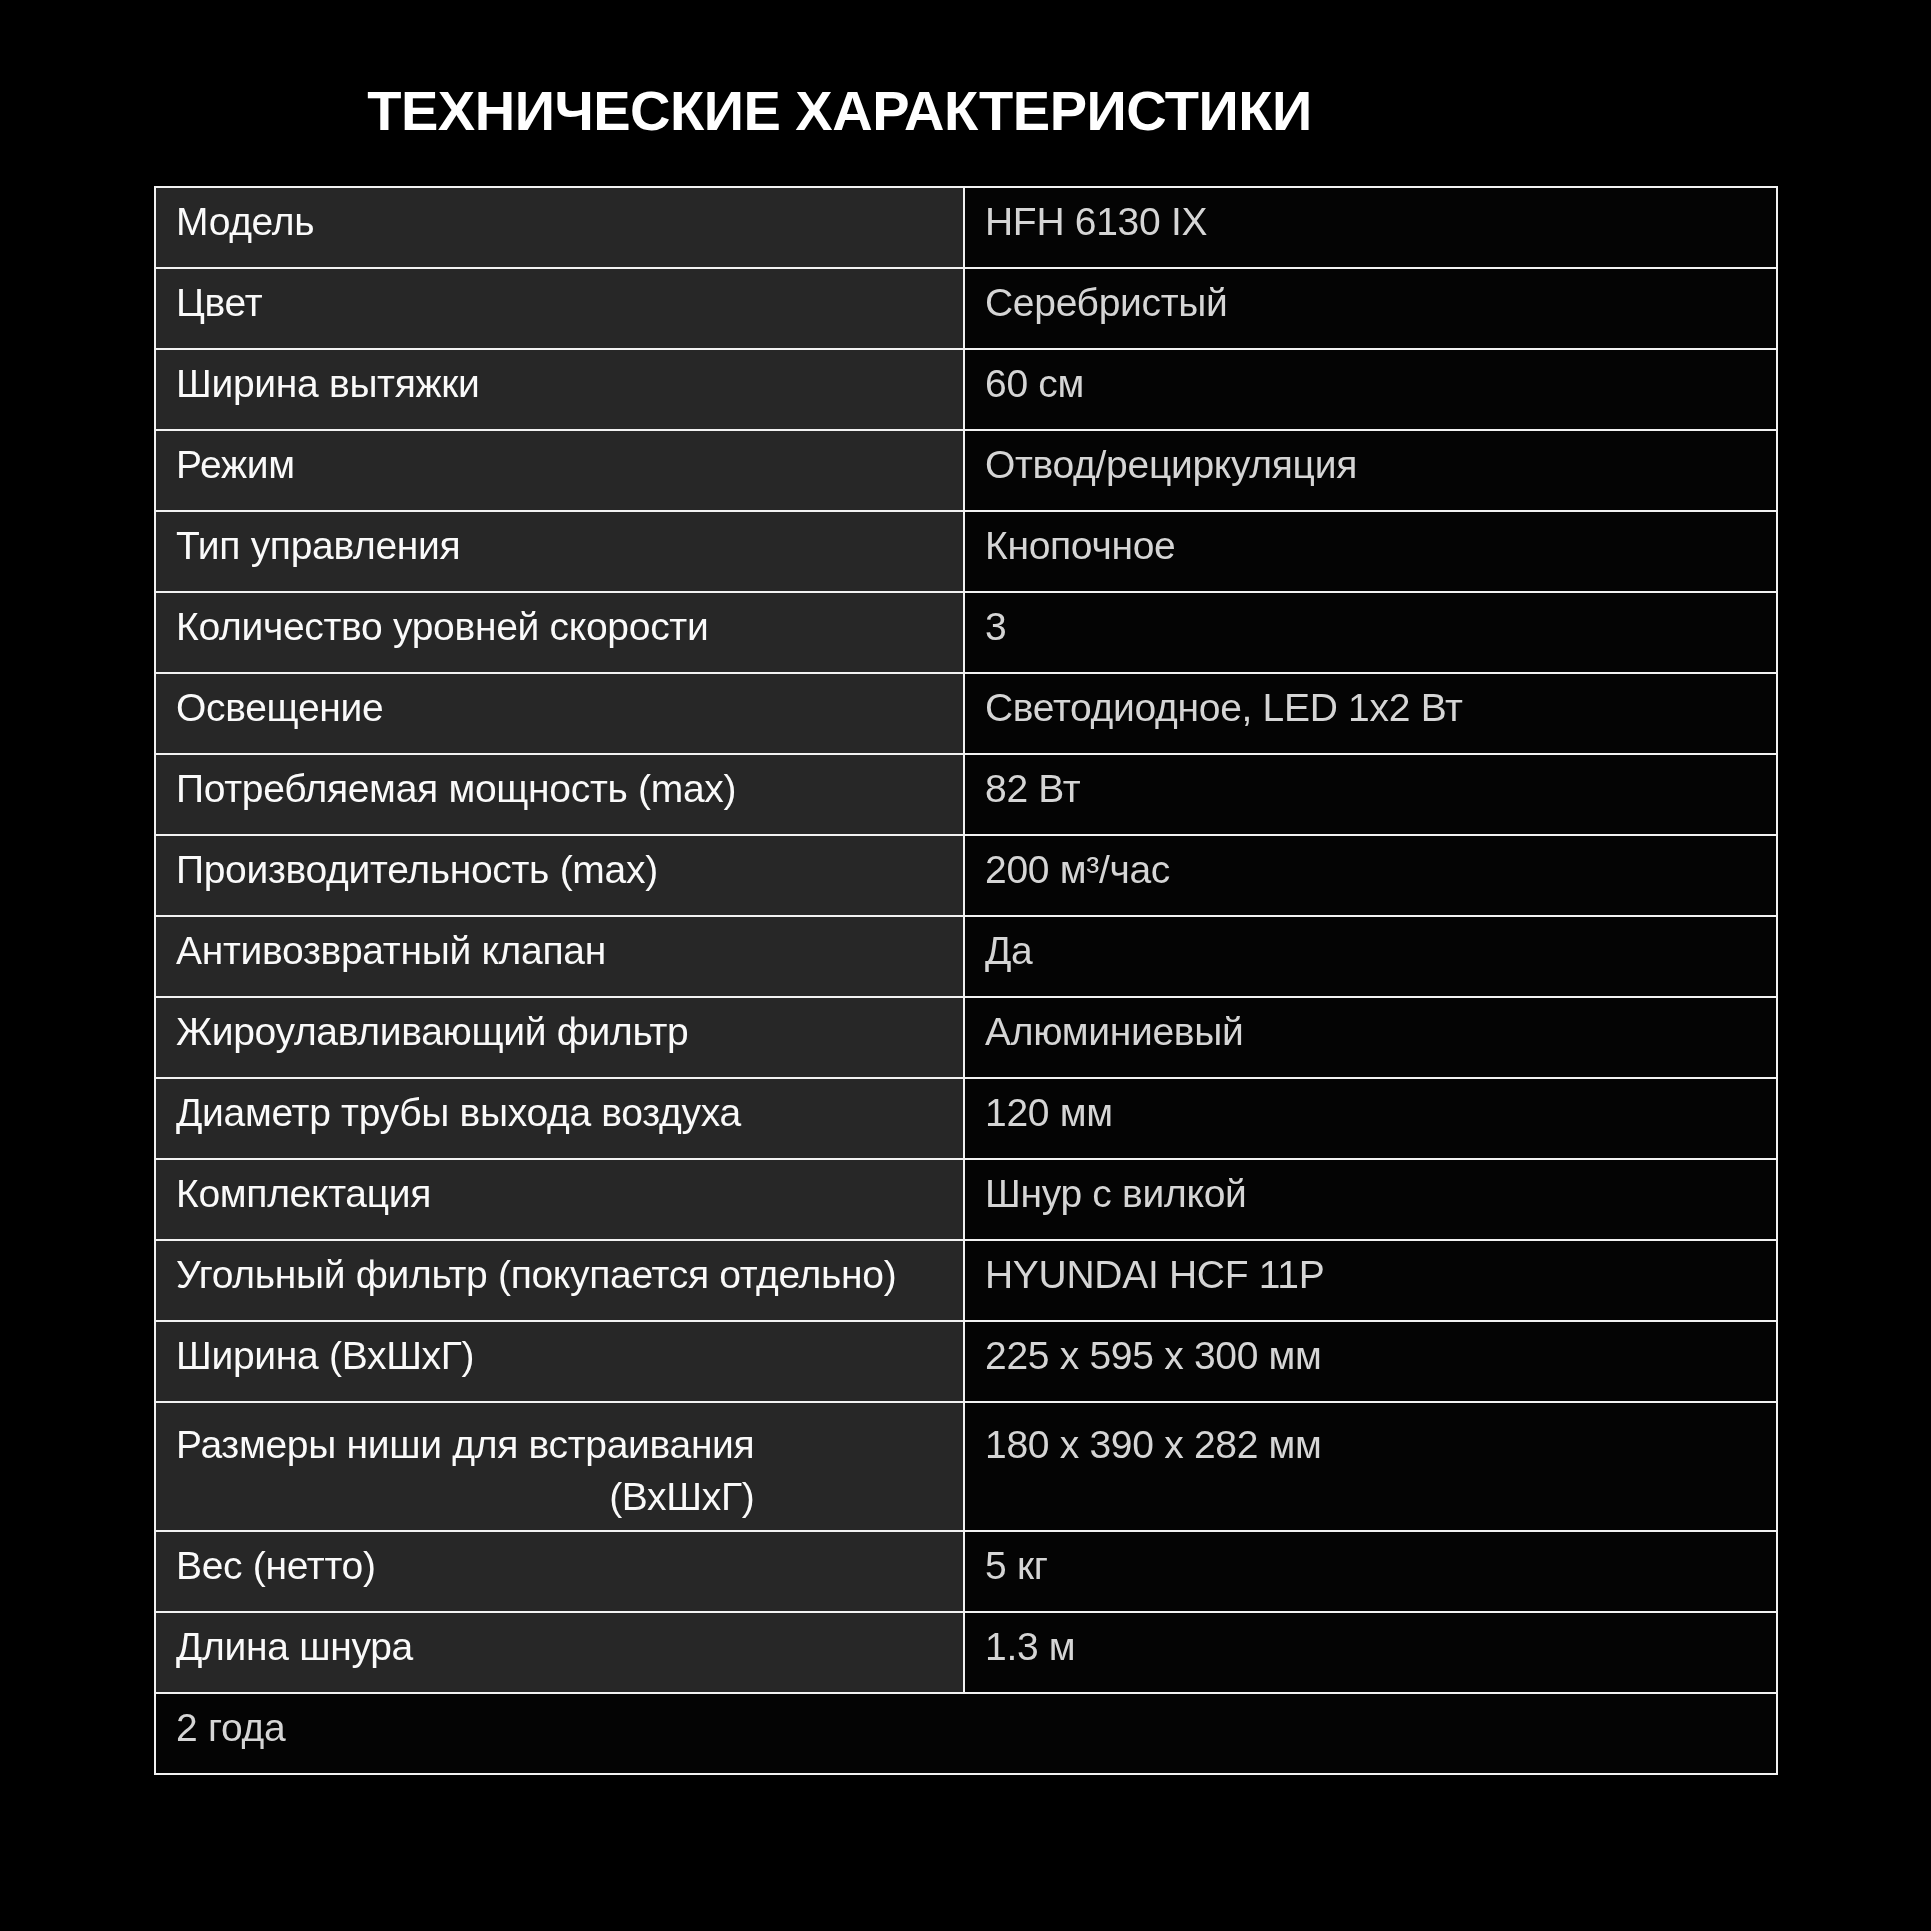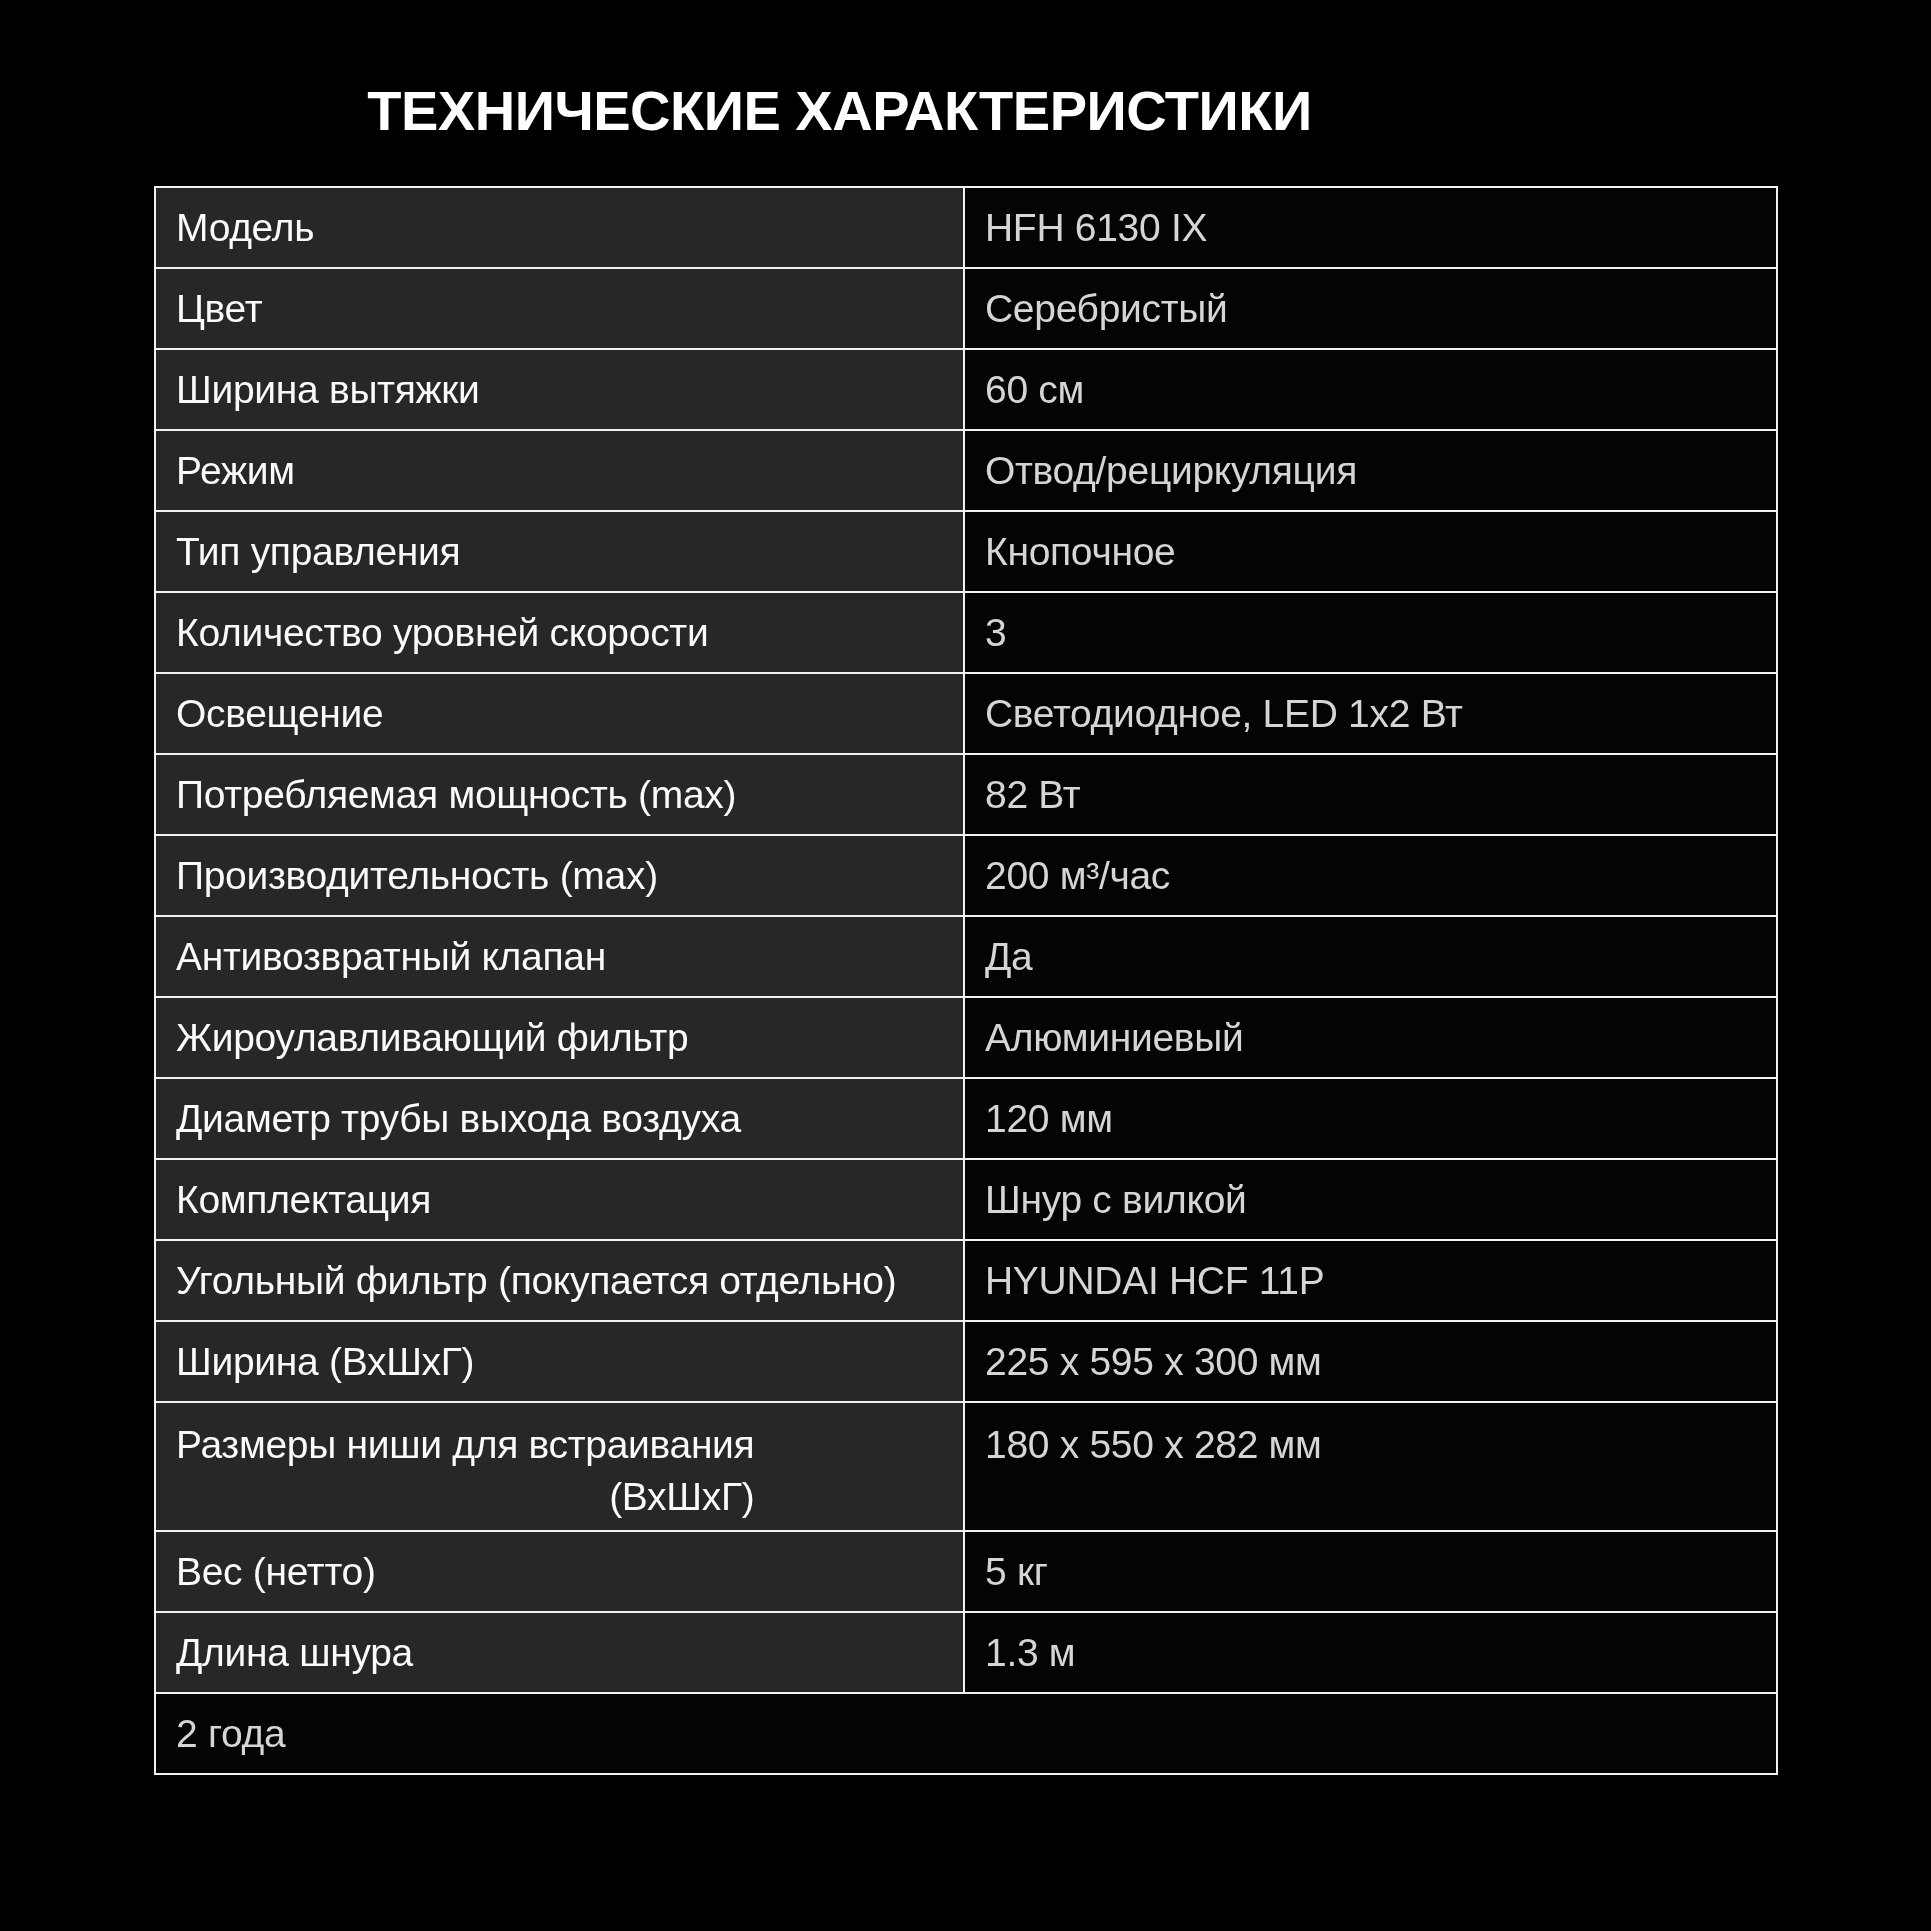--- a/index.html
+++ b/index.html
@@ -41,21 +41,21 @@
   .row {
     display: flex;
     width: 100%;
   }
   .row + .row {
     border-top: 2.9px solid #f2f2f2;
   }
   .cell {
     box-sizing: border-box;
     display: flex;
-    align-items: center;
+    align-items: flex-start;
     min-height: 79px;
     padding: 7.7px 23px 7.7px 20px;
     font-size: 39px;
     line-height: 1.32;
     letter-spacing: -0.3px;
   }
   .cell-label {
     flex: 0 0 809px;
     width: 809px;
     background: #272727;
@@ -221,21 +221,21 @@
       <span class="value">225 х 595 х 300 мм</span>
     </div>
   </div>
 
   <div class="row row--tall">
     <div class="cell cell-label">
       <span class="label">Размеры ниши для встраивания
 (ВхШхГ)</span>
     </div>
     <div class="cell cell-value">
-      <span class="value">180 х 550 х 282 мм</span>
+      <span class="value">180 х 390 х 282 мм</span>
     </div>
   </div>
 
   <div class="row">
     <div class="cell cell-label">
       <span class="label">Вес (нетто)</span>
     </div>
     <div class="cell cell-value">
       <span class="value">5 кг</span>
     </div>

